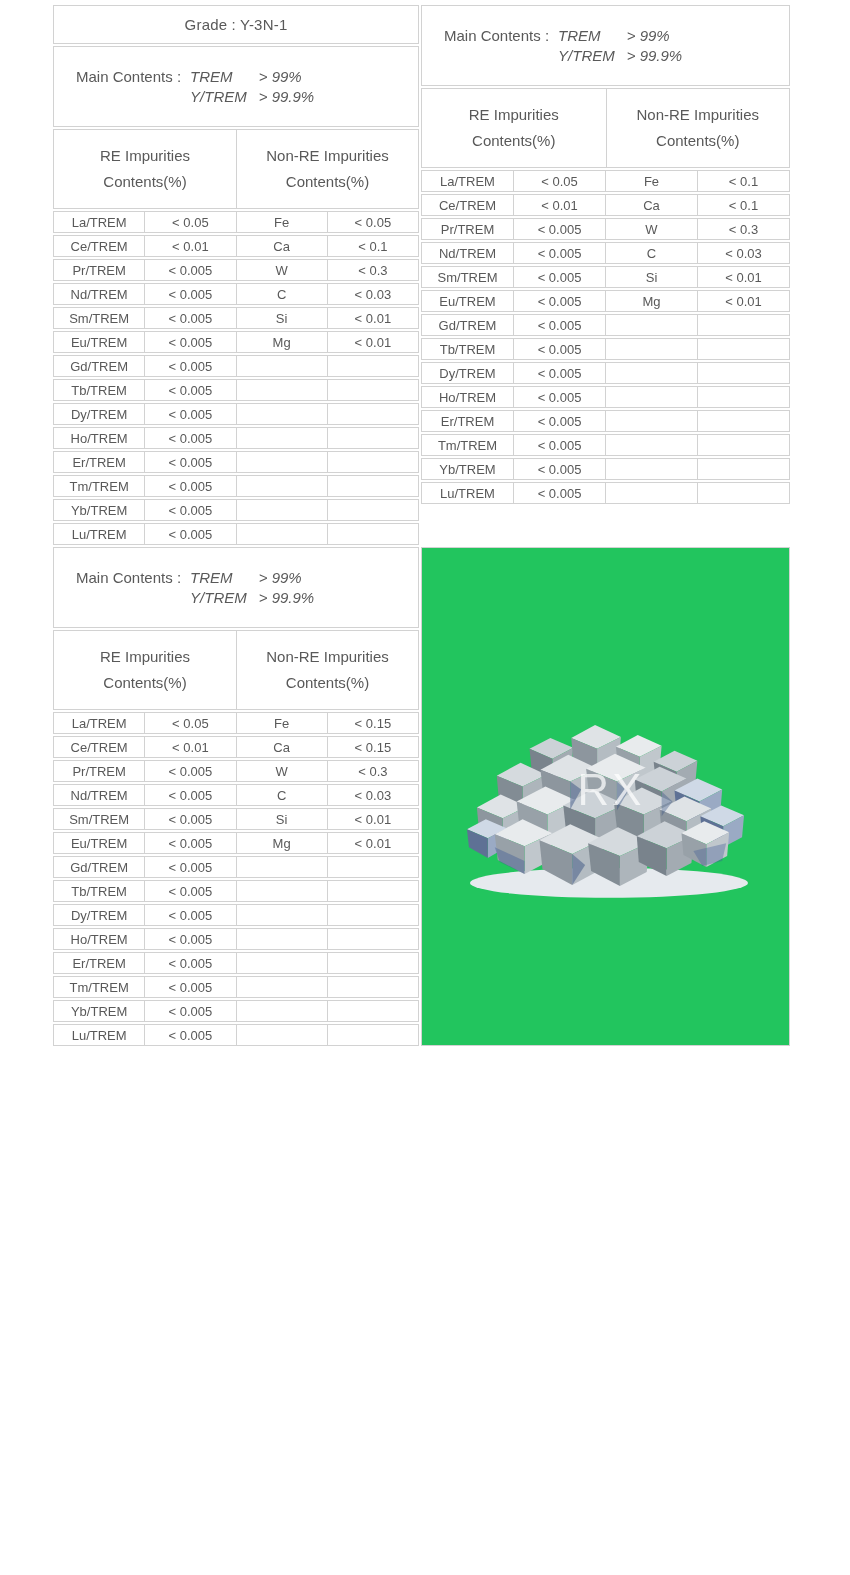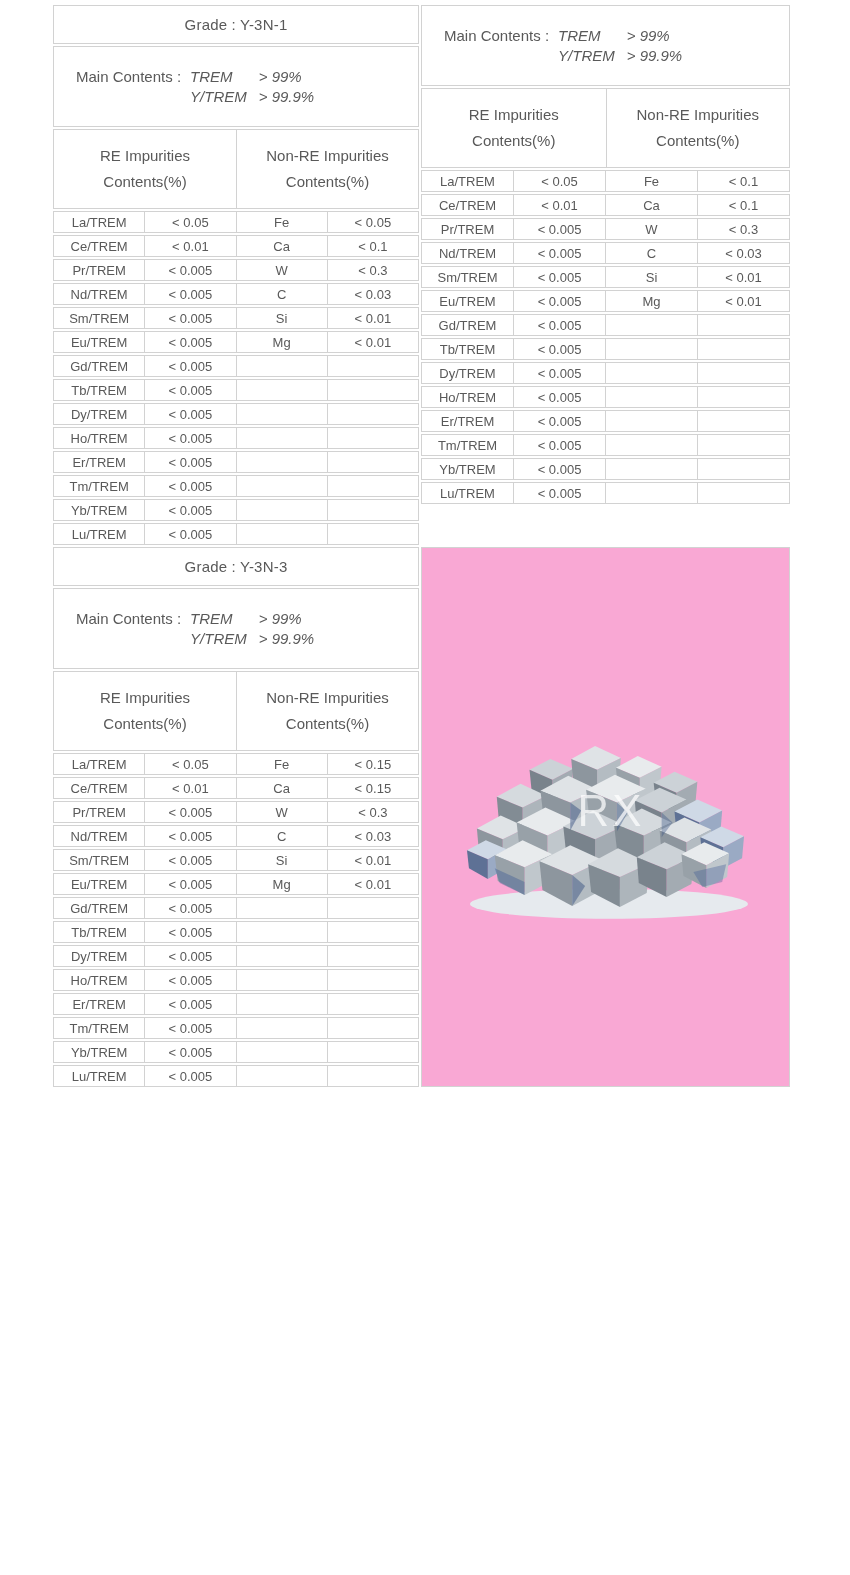--- a/index.html
+++ b/index.html
@@ -49,21 +49,21 @@
   .rows{display:flex;flex-direction:column;gap:2px;}
   .row{height:22px;display:flex;}
   .cell{
     flex:1 1 0;
     display:flex;align-items:center;justify-content:center;
     font-size:13px;
   }
   .cell + .cell{border-left:1px solid var(--border);}
   .photo-box{
     border:1px solid var(--border);
-    background:#f9a8d4;
+    background:#22c55e;
     display:flex;align-items:center;justify-content:center;
   }
   .photo-box svg{display:block;}
 </style>
 </head>
 <body>
 
 <div class="page">
   <div class="grid">
 
@@ -310,21 +310,20 @@
           <div class="box row">
             <div class="cell">Lu/TREM</div>
             <div class="cell">&lt; 0.005</div>
             <div class="cell"></div>
             <div class="cell"></div>
           </div>
         </div>
     </section>
 
     <section class="spec">
-      <div class="box grade">Grade : Y-3N-3</div>
       <div class="box main">
         <div class="mc">
           <span class="mc-label">Main Contents :</span>
           <span class="mc-grid">
             <span class="mc-name">TREM</span>
             <span class="mc-val">&gt; 99%</span>
             <span class="mc-name">Y/TREM</span>
             <span class="mc-val">&gt; 99.9%</span>
           </span>
         </div>

